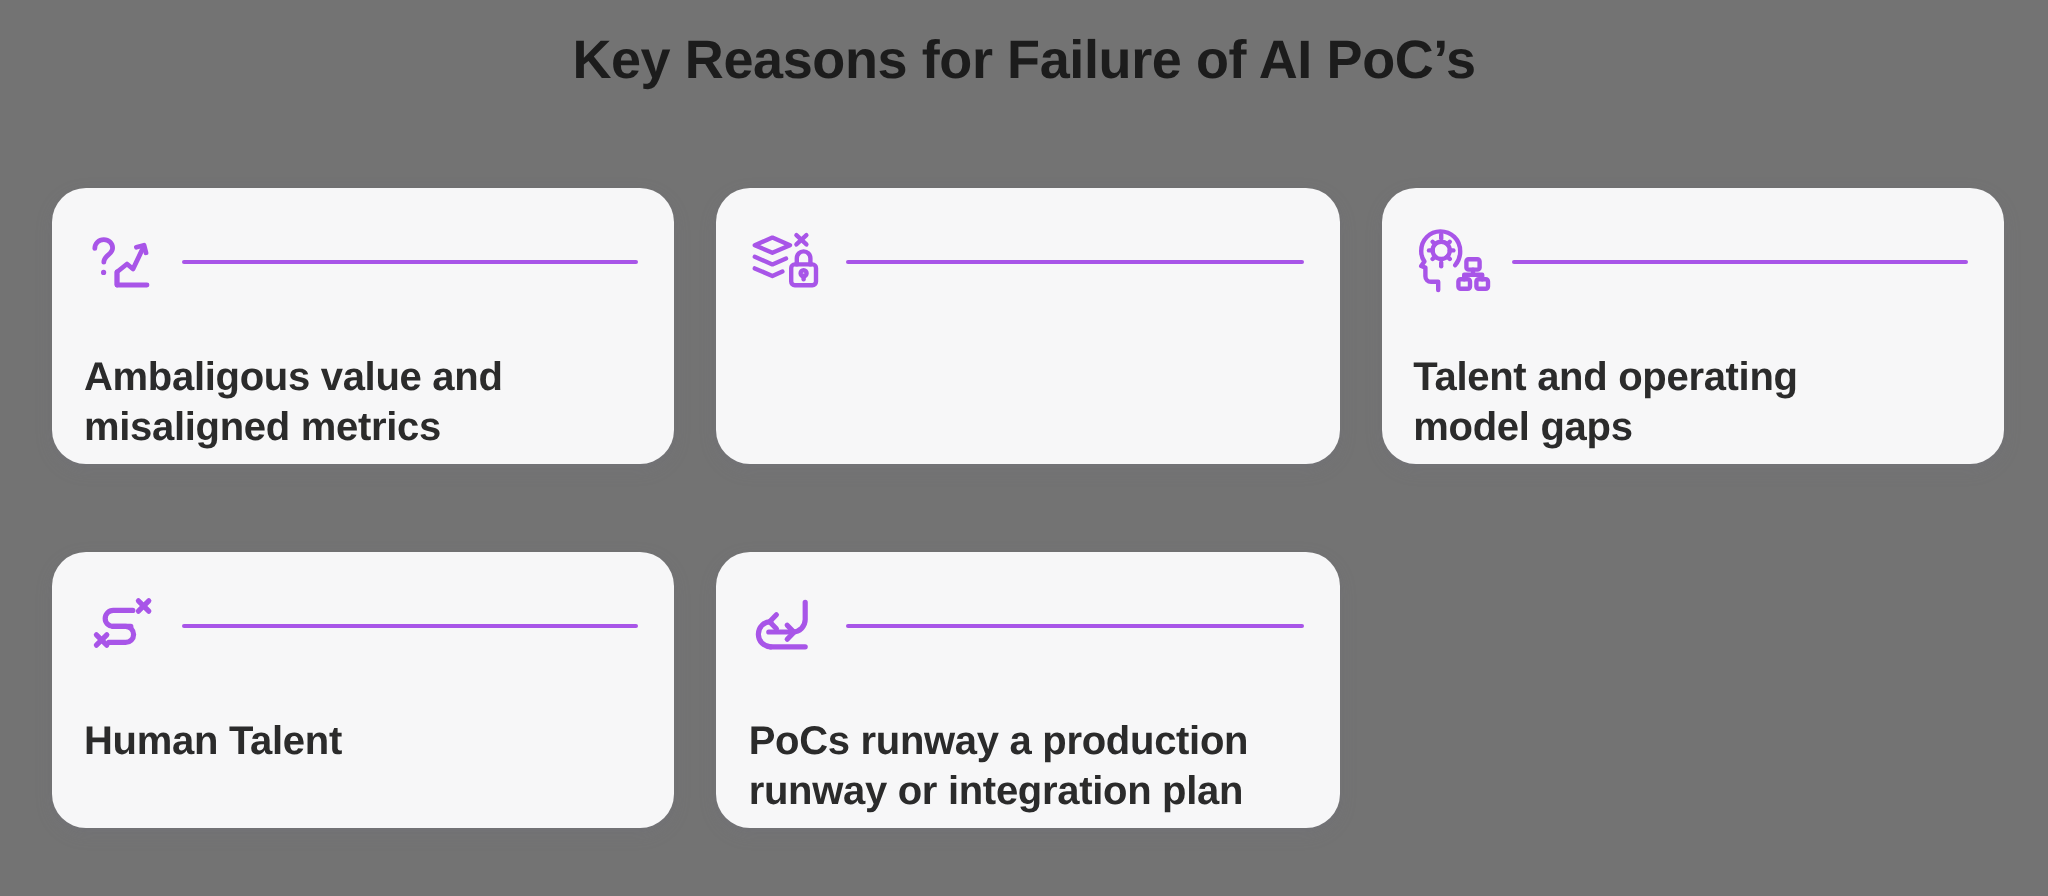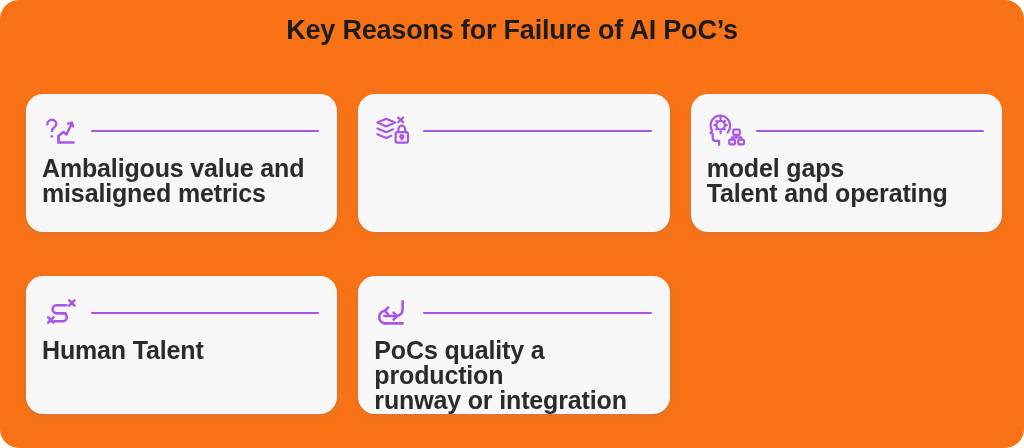--- a/index.html
+++ b/index.html
@@ -12,23 +12,22 @@
     height: 448px;
     font-family: "Liberation Sans", sans-serif;
     overflow: hidden;
     position: relative;
   }
 
   .page {
     width: 1024px;
     height: 448px;
     position: relative;
-    background: #f97316;
+    background: #737373;
     box-sizing: border-box;
-    border-radius: 19px;
   }
 
   .page-title {
     text-align: center;
     font-family: "Liberation Sans", sans-serif;
     font-size: 27px;
     font-weight: bold;
     color: #1c1c1c;
     letter-spacing: -0.2px;
     margin: 0;
@@ -80,23 +79,23 @@
   .accent-rule {
     flex: 1 1 auto;
     height: 2.5px;
     background: #a855e8;
     border-radius: 2px;
     margin-left: 9px;
     margin-right: 2px;
   }
 
   .card-text {
-    margin-top: 5px;
+    margin-top: 26px;
     font-family: "Liberation Sans", sans-serif;
-    font-size: 25px;
+    font-size: 20px;
     font-weight: bold;
     line-height: 25px;
     color: #2b2b2b;
     letter-spacing: -0.15px;
   }
 </style>
 </head>
 <body>
 
 <div class="page">
@@ -160,22 +159,22 @@
             <rect x="26.2" y="18.6" width="6.6" height="5.2" rx="1.1"></rect>
             <rect x="22.2" y="28.6" width="5.8" height="4.8" rx="1.1"></rect>
             <rect x="31.2" y="28.6" width="5.8" height="4.8" rx="1.1"></rect>
             <line x1="29.5" y1="23.8" x2="29.5" y2="26.4"></line>
             <polyline points="25.1,28.6 25.1,26.4 34.1,26.4 34.1,28.6"></polyline>
           </svg>
         </span>
         <span class="accent-rule"></span>
       </div>
       <div class="card-text">
+        <div>Talent and operating</div>
         <div>model gaps</div>
-        <div>Talent and operating</div>
       </div>
     </div>
 
     <div class="card">
       <div class="card-head">
         <span class="card-icon">
           <svg viewBox="0 0 40 40" fill="none" stroke="#a855e8" stroke-width="2.6" stroke-linecap="round" stroke-linejoin="round">
             <path d="M24.4 12.2h-9.8a4 4 0 0 0 0 8h6.2a4 4 0 0 1 0 8h-8.4"></path>
             <line x1="14.6" y1="20.2" x2="23.4" y2="20.2"></line>
             <line x1="27.2" y1="7.4" x2="32.4" y2="12.6"></line>
@@ -198,20 +197,20 @@
             <path d="M28.6 8.2v8.6a6.2 6.2 0 0 1-6.2 6.2H10.4"></path>
             <path d="M11.2 30.4h17.4"></path>
             <path d="M11.4 30.4a6.2 6.2 0 0 1-6.2-6.2v-0.2a6.2 6.2 0 0 1 6.2-6.2"></path>
             <polyline points="14.2,14.4 10.8,17.9 14.2,21.4"></polyline>
             <polyline points="19.6,19.6 23,23.1 19.6,26.6"></polyline>
           </svg>
         </span>
         <span class="accent-rule"></span>
       </div>
       <div class="card-text">
-        <div>PoCs quality a production</div>
+        <div>PoCs runway a production</div>
         <div>runway or integration plan</div>
       </div>
     </div>
 
 
   </div>
 </div>
 
 </body></html>

